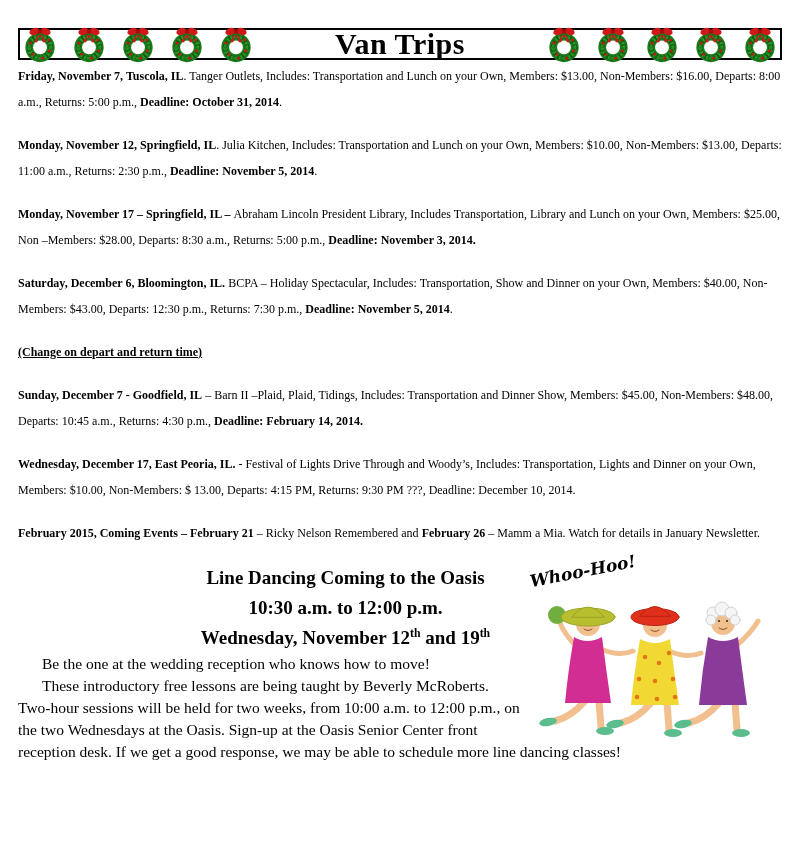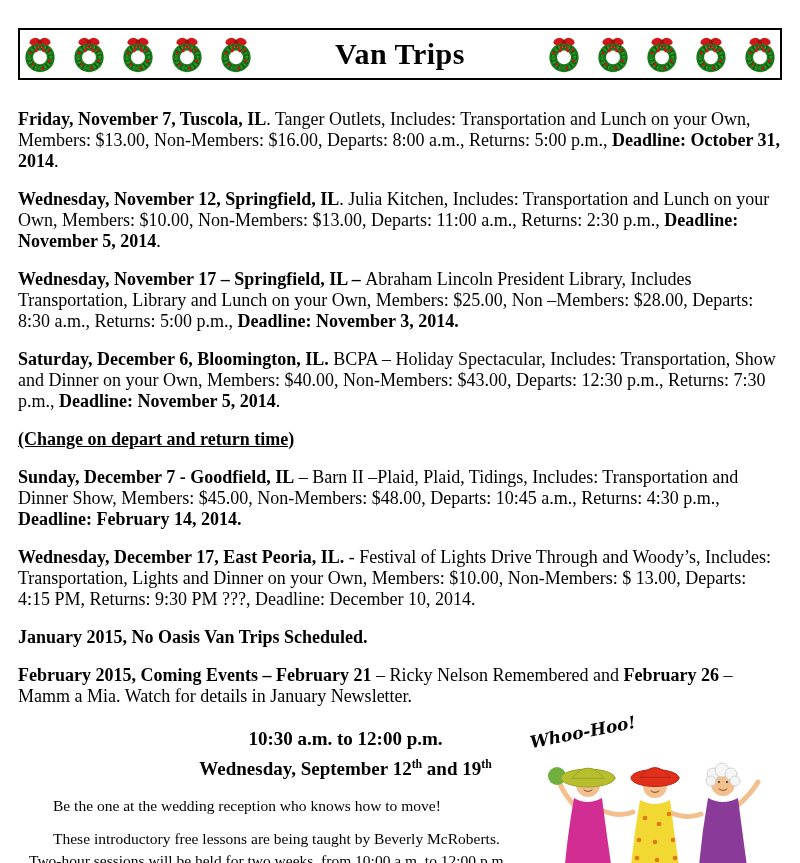--- a/index.html
+++ b/index.html
@@ -6,36 +6,36 @@
   html,body { background:#fff; }
   body {
     width:800px; height:863px; overflow:hidden;
     font-family:"Liberation Serif", serif; color:#000;
   }
   .page { padding:28px 18px 8px 18px; }
 
   
   .banner {
     border:2px solid #000;
-    height:52px;
+    height:32px;
     display:flex; align-items:center;
     padding:2px 1px;
-    margin-bottom:29px;
+    margin-bottom:3px;
   }
   .wreaths { display:flex; gap:11px; align-items:center; }
   .wreath { width:38px; height:38px; display:block; }
   .banner-title {
     flex:1; text-align:center;
     font-size:30px; font-weight:bold;
     letter-spacing:0.5px;
   }
 
   
   .trips p {
-    font-size:18px; line-height:21px;
+    font-size:12px; line-height:26px;
     margin:0 0 17px 0;
   }
   .b { font-weight:bold; }
   .u { text-decoration:underline; }
   sup { font-size:62%; line-height:0; }
 
   
   .section { margin-top:4px; }
   .illustration-wrap {
     float:right; width:255px; height:176px;
@@ -49,21 +49,21 @@
     transform:rotate(-11deg);
     white-space:nowrap;
   }
   .headings { padding-left:150px; }
   .headings .hline {
     text-align:center; font-weight:bold;
     font-size:19px; line-height:30px;
     white-space:nowrap;
   }
   .body-text p {
-    font-size:15.5px; line-height:22px; margin:11px;
+    font-size:15.5px; line-height:22px; margin:0;
     text-align:left;
   }
   .body-text p.indent { text-indent:24px; }
 </style>
 </head>
 <body>
 
 <svg width="0" height="0" style="position:absolute" aria-hidden="true">
   <defs>
     <symbol id="wreath" viewBox="0 0 44 44">
@@ -120,27 +120,26 @@
           <use href="#wreath"></use>
         </svg>
       <svg class="wreath">
           <use href="#wreath"></use>
         </svg>
     </div>
   </div>
 
   <div class="trips">
     <p><span class="b">Friday, November 7, Tuscola, IL</span><span>. Tanger Outlets, Includes: Transportation and Lunch on your Own, Members: $13.00, Non-Members: $16.00, Departs: 8:00 a.m., Returns: 5:00 p.m., </span><span class="b">Deadline: October 31, 2014</span><span>.</span></p>
-    <p><span class="b">Wednesday, November 12, Springfield, IL</span><span>. Julia Kitchen, Includes: Transportation and Lunch on your Own, Members: $10.00, Non-Members: $13.00, Departs: 11:00 a.m., Returns: 2:30 p.m., </span><span class="b">Deadline: November 5, 2014</span><span>.</span></p>
-    <p><span class="b">Wednesday, November 17 – Springfield, IL – </span><span>Abraham Lincoln President Library, Includes Transportation, Library and Lunch on your Own, Members: $25.00, Non –Members: $28.00, Departs: 8:30 a.m., Returns: 5:00 p.m., </span><span class="b">Deadline: November 3, 2014.</span></p>
+    <p><span class="b">Monday, November 12, Springfield, IL</span><span>. Julia Kitchen, Includes: Transportation and Lunch on your Own, Members: $10.00, Non-Members: $13.00, Departs: 11:00 a.m., Returns: 2:30 p.m., </span><span class="b">Deadline: November 5, 2014</span><span>.</span></p>
+    <p><span class="b">Monday, November 17 – Springfield, IL – </span><span>Abraham Lincoln President Library, Includes Transportation, Library and Lunch on your Own, Members: $25.00, Non –Members: $28.00, Departs: 8:30 a.m., Returns: 5:00 p.m., </span><span class="b">Deadline: November 3, 2014.</span></p>
     <p><span class="b">Saturday, December 6, Bloomington, IL.</span><span> BCPA – Holiday Spectacular, Includes: Transportation, Show and Dinner on your Own, Members: $40.00, Non-Members: $43.00, Departs: 12:30 p.m., Returns: 7:30 p.m., </span><span class="b">Deadline: November 5, 2014</span><span>.</span></p>
     <p><span class="b u">(Change on depart and return time)</span></p>
     <p><span class="b">Sunday, December 7 - Goodfield, IL</span><span> – Barn II –Plaid, Plaid, Tidings, Includes: Transportation and Dinner Show, Members: $45.00, Non-Members: $48.00, Departs: 10:45 a.m., Returns: 4:30 p.m., </span><span class="b">Deadline: February 14, 2014.</span></p>
     <p><span class="b">Wednesday, December 17, East Peoria, IL.</span><span> - Festival of Lights Drive Through and Woody’s, Includes: Transportation, Lights and Dinner on your Own, Members: $10.00, Non-Members: $ 13.00, Departs: 4:15 PM, Returns: 9:30 PM ???, Deadline: December 10, 2014.</span></p>
-    <p><span class="b">January 2015, No Oasis Van Trips Scheduled.</span></p>
     <p><span class="b">February 2015, Coming Events – February  21</span><span> – Ricky Nelson Remembered and </span><span class="b">February 26</span><span> – Mamm  a Mia. Watch for details in January Newsletter.</span></p>
   </div>
 
   <div class="section">
 
     <div class="illustration-wrap">
       <div class="whoo">Whoo-Hoo!</div>
       <svg width="250" height="170" viewBox="0 0 250 170">
 
         <g stroke-linecap="round">
@@ -202,22 +201,23 @@
               <circle cx="195" cy="40" r="7"></circle>
               <circle cx="204" cy="44" r="6"></circle>
             <circle cx="208" cy="51" r="5"></circle>
               <circle cx="184" cy="51" r="5"></circle>
           </g>
         </g>
       </svg>
     </div>
 
     <div class="headings">
+      <div class="hline">Line Dancing Coming to the Oasis</div>
       <div class="hline">10:30 a.m. to 12:00 p.m.</div>
-      <div class="hline"><span class="b">Wednesday, September 12</span><sup class="b">th</sup><span class="b"> and 19</span><sup class="b">th</sup></div>
+      <div class="hline"><span class="b">Wednesday, November 12</span><sup class="b">th</sup><span class="b"> and 19</span><sup class="b">th</sup></div>
     </div>
 
     <div class="body-text">
       <p class="indent">Be the one at the wedding reception who knows how to move!</p>
       <p class="indent">These introductory free lessons are being taught by Beverly McRoberts.  Two-hour sessions will be held for two weeks, from 10:00 a.m. to 12:00 p.m., on the two Wednesdays at the Oasis.  Sign-up at the Oasis Senior Center front reception desk.  If we get a good response, we may be able to schedule more line dancing classes!</p>
     </div>
 
   </div>
 </div>
 

